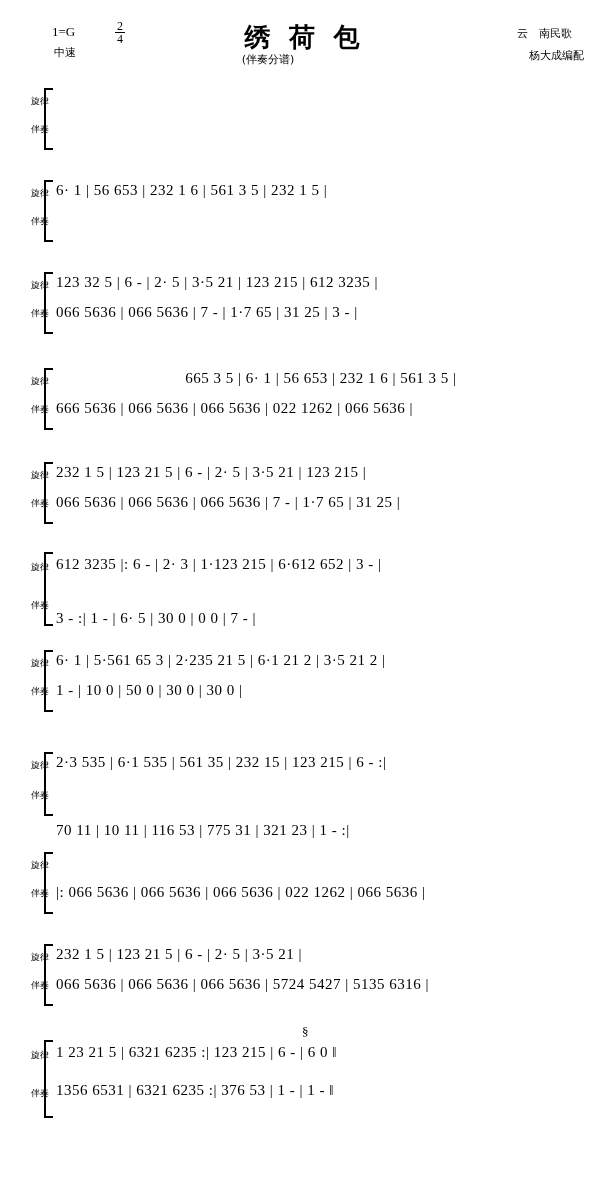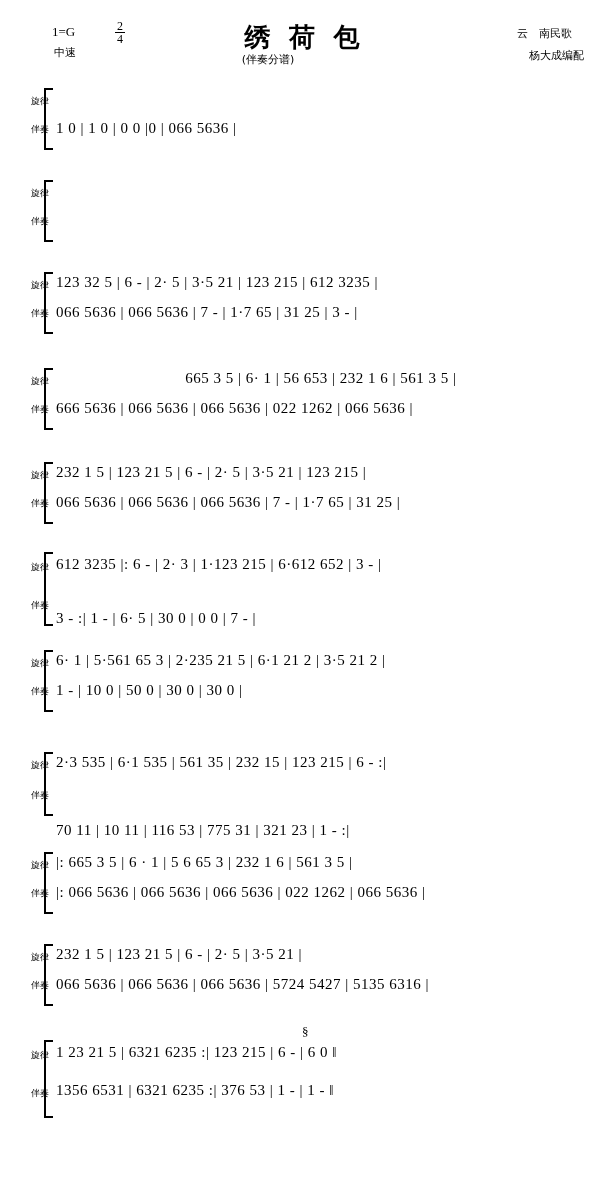--- a/index.html
+++ b/index.html
@@ -41,27 +41,27 @@
   <div class="tempo">中速</div>
   <div class="title">绣 荷 包</div>
   <div class="subtitle">(伴奏分谱)</div>
   <div class="credit1">云　南民歌</div>
   <div class="credit2">杨大成编配</div>
 
   <div class="system" style="top:88px;height:76px;">
     <div class="sys-label" style="top:8px;">旋律</div>
     <div class="sys-label" style="top:36px;">伴奏</div>
     <div class="brace" style="top:0;height:58px;"></div>
-    <div class="notes row-acc" style="top:32px;">1 0     | 1 0    | 0 0    |0      | 066 5636 |</div>
   </div>
 
   <div class="system" style="top:180px;height:76px;">
     <div class="sys-label" style="top:8px;">旋律</div>
     <div class="sys-label" style="top:36px;">伴奏</div>
     <div class="brace" style="top:0;height:58px;"></div>
+    <div class="notes row-mel" style="top:2px;">6·      1 | 56   653 | 232  1  6 | 561   3  5 | 232  1  5 |</div>
   </div>
 
   <div class="system" style="top:272px;height:76px;">
     <div class="sys-label" style="top:8px;">旋律</div>
     <div class="sys-label" style="top:36px;">伴奏</div>
     <div class="brace" style="top:0;height:58px;"></div>
     <div class="notes row-mel" style="top:2px;">123 32 5 | 6       -   | 2·  5 | 3·5 21 | 123 215 | 612 3235 |</div>
     <div class="notes row-acc" style="top:32px;">066 5636 | 066 5636 | 7    - | 1·7 65 | 31   25 | 3      -    |</div>
   </div>
 
@@ -102,21 +102,20 @@
     <div class="sys-label" style="top:38px;">伴奏</div>
     <div class="brace" style="top:0;height:60px;"></div>
     <div class="notes row-mel" style="top:2px;">2·3  535 | 6·1 535 | 561  35 | 232  15 | 123  215 | 6    -  :|</div>
     <div class="notes row-acc" style="top:34px;margin-top:36px;">70   11 | 10    11 | 116  53 | 775  31 | 321  23 | 1     -  :|</div>
   </div>
 
   <div class="system" style="top:852px;height:76px;">
     <div class="sys-label" style="top:8px;">旋律</div>
     <div class="sys-label" style="top:36px;">伴奏</div>
     <div class="brace" style="top:0;height:58px;"></div>
-    <div class="notes row-mel" style="top:2px;">|: 665 3 5  | 6 ·     1  | 5 6  65 3 | 232  1 6 | 561 3  5 |</div>
     <div class="notes row-acc" style="top:32px;">|: 066 5636 | 066  5636 | 066 5636 | 022   1262 | 066 5636 |</div>
   </div>
 
   <div class="system" style="top:944px;height:76px;">
     <div class="sys-label" style="top:8px;">旋律</div>
     <div class="sys-label" style="top:36px;">伴奏</div>
     <div class="brace" style="top:0;height:58px;"></div>
     <div class="notes row-mel" style="top:2px;">232 1 5  | 123 21 5 | 6     -   | 2·       5 | 3·5  21 |</div>
     <div class="notes row-acc" style="top:32px;">066 5636 | 066 5636 | 066 5636 | 5724 5427 | 5135 6316 |</div>
   </div>

